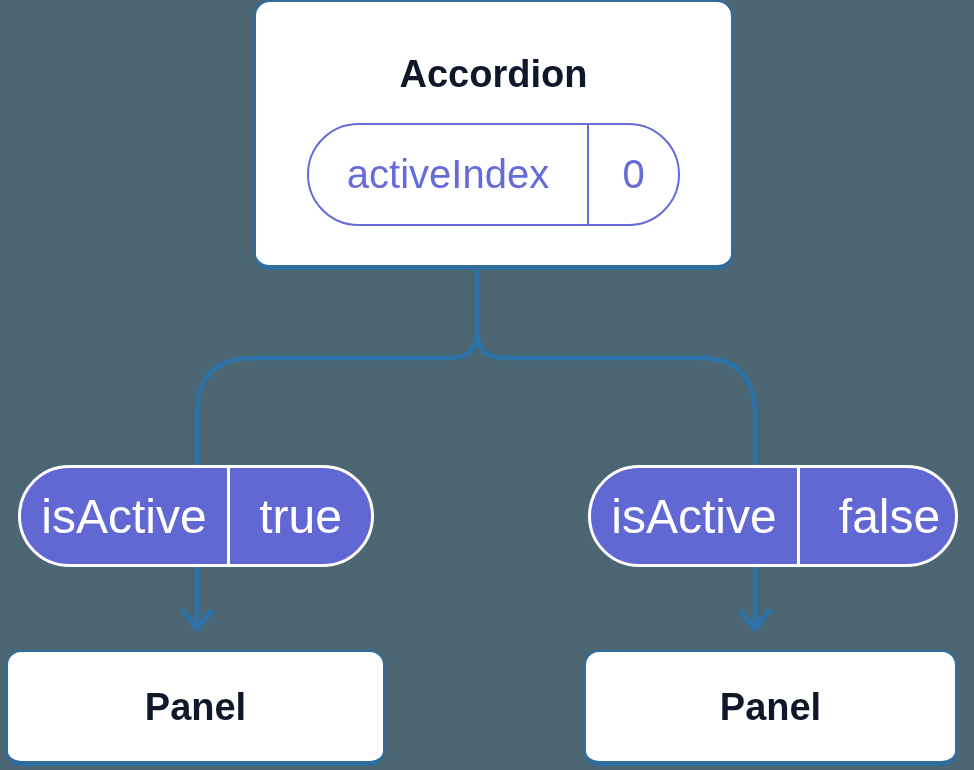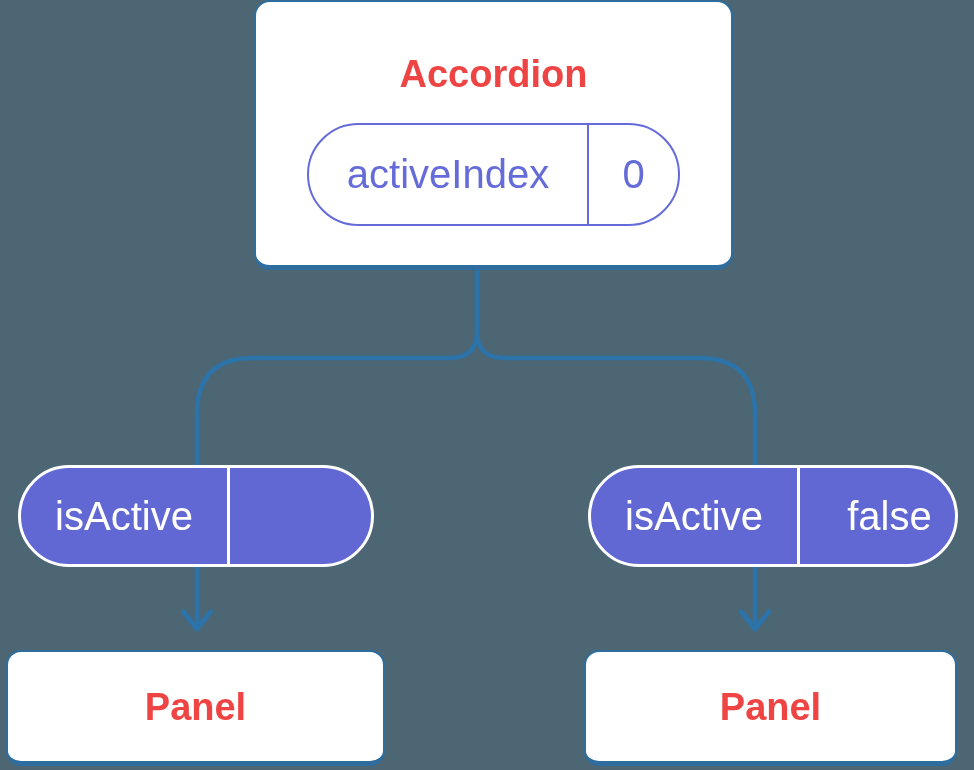--- a/index.html
+++ b/index.html
@@ -34,21 +34,21 @@
     display: flex;
     flex-direction: column;
     align-items: center;
     justify-content: center;
   }
   .accordion-card {
     left: 254px; top: 0px;
     width: 479px; height: 270px;
   }
   .node-title {
-    color: #ef4444;
+    color: #0f172a;
     font-size: 38px;
     font-weight: 600;
     line-height: 1;
   }
   .accordion-card .node-title {
     margin-bottom: 30px;
     margin-top: 14px;
   }
   .state-pill {
     display: flex;
@@ -88,21 +88,21 @@
     display: flex;
     align-items: stretch;
     overflow: hidden;
     z-index: 1;
   }
   .prop-pill .seg {
     display: flex;
     align-items: center;
     justify-content: center;
     color: #ffffff;
-    font-size: 40px;
+    font-size: 48px;
     font-weight: 400;
   }
   .prop-pill .seg-name {
     border-right: 3px solid #ffffff;
   }
   .prop-pill-left {
     left: 18px;
     width: 356px;
   }
   .prop-pill-left .seg-name { flex: 0 0 206px; }
@@ -146,20 +146,21 @@
   <div class="node-card accordion-card">
     <div class="node-title">Accordion</div>
     <div class="state-pill">
       <div class="seg seg-name">activeIndex</div>
       <div class="seg seg-value">0</div>
     </div>
   </div>
 
   <div class="prop-pill prop-pill-left">
     <div class="seg seg-name">isActive</div>
+    <div class="seg seg-value">true</div>
   </div>
 
   <div class="prop-pill prop-pill-right">
     <div class="seg seg-name">isActive</div>
     <div class="seg seg-value">false</div>
   </div>
 
   <div class="node-card panel-card panel-card-left">
     <div class="node-title">Panel</div>
   </div>

